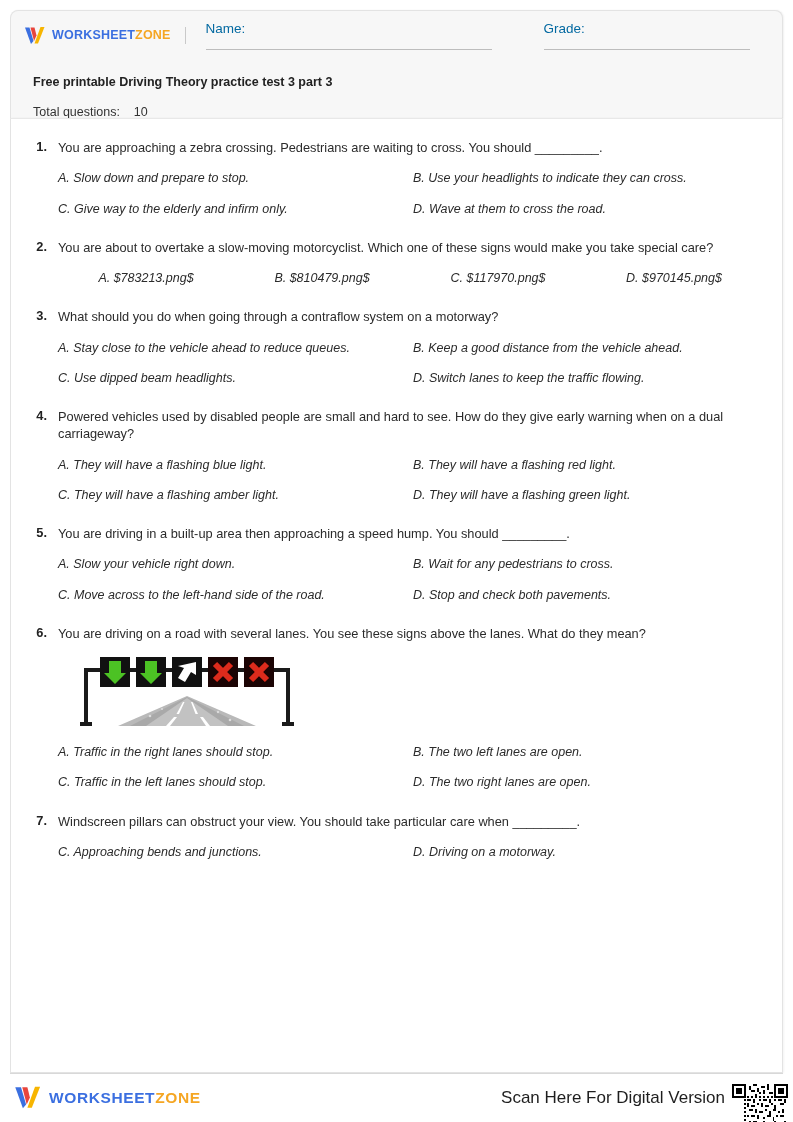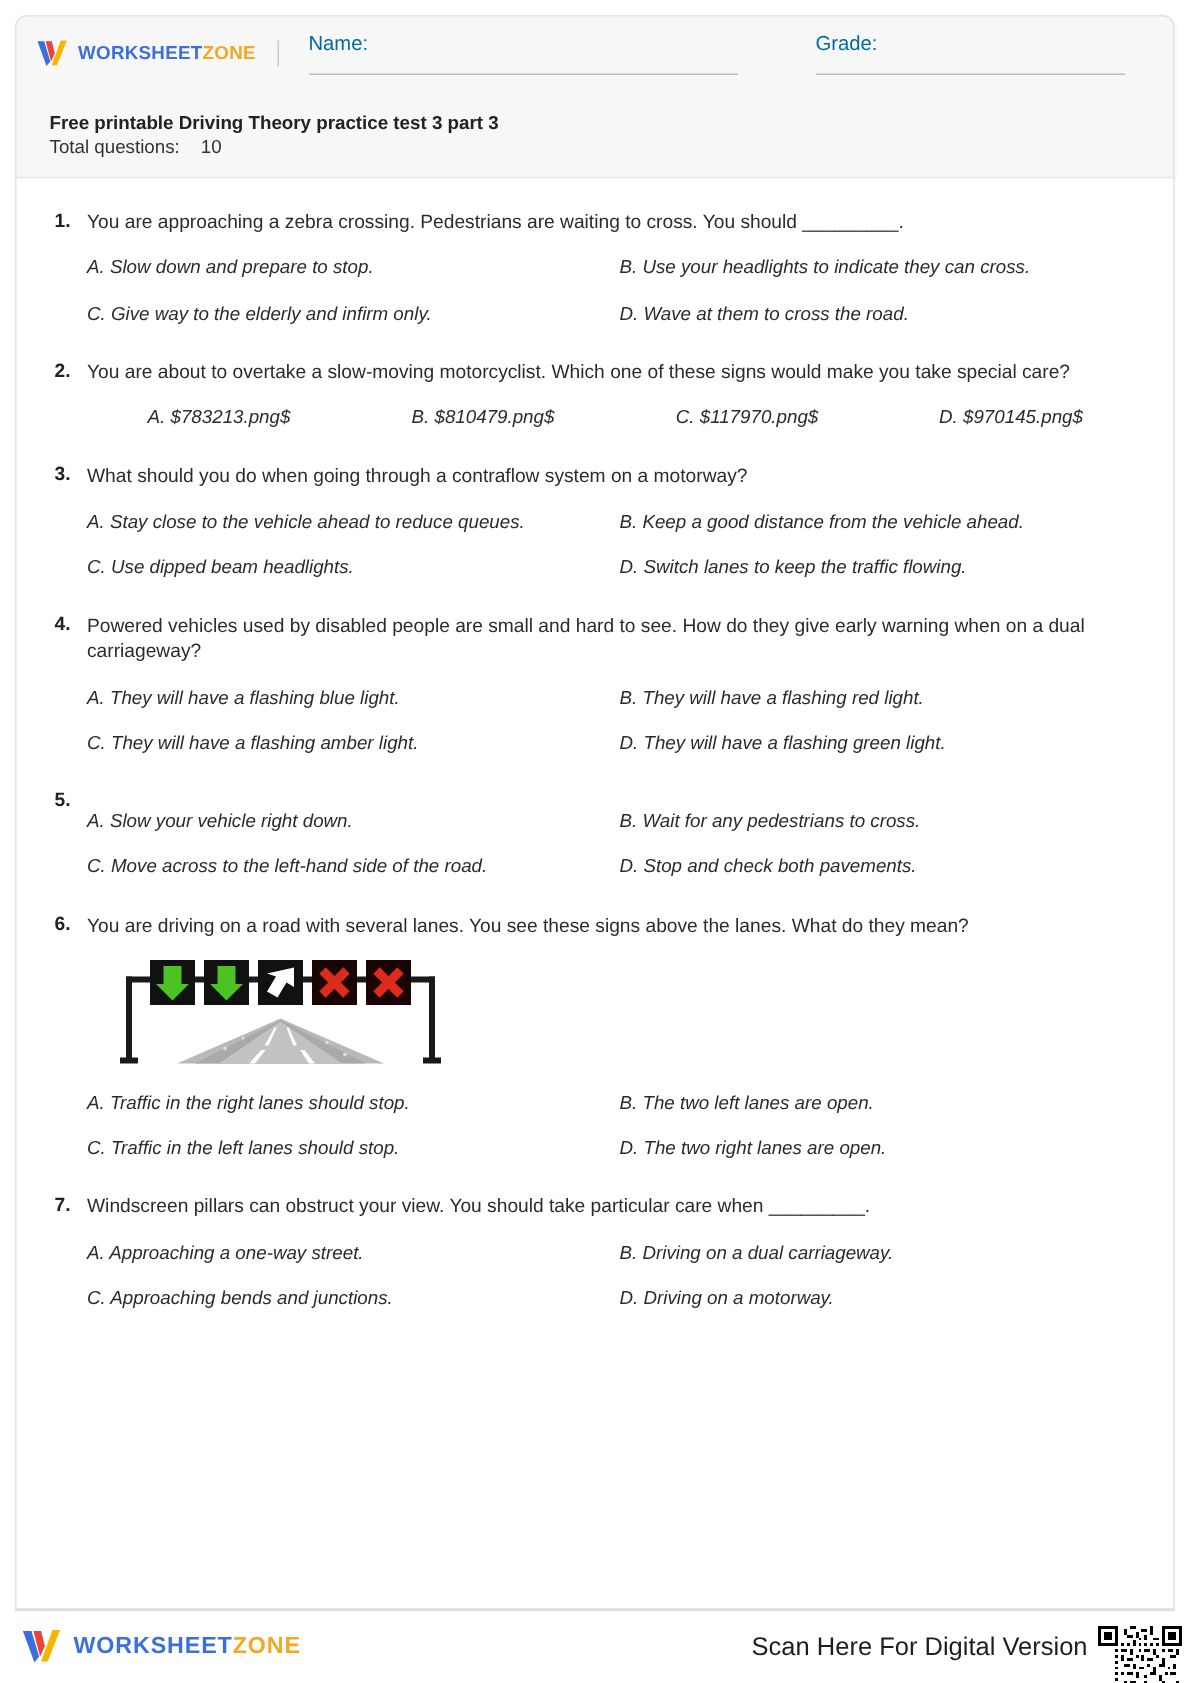--- a/index.html
+++ b/index.html
@@ -95,21 +95,21 @@
     position: absolute;
     left: 22px;
     top: 64px;
     font-size: 12.5px;
     font-weight: bold;
     color: #222;
   }
   .header-total {
     position: absolute;
     left: 22px;
-    top: 80px;
+    top: 94px;
     font-size: 12.5px;
     color: #333;
     display: flex;
   }
   .header-total .tq-value { margin-left: 14px; }
 
   
   .body-card {
     position: absolute;
     left: 10px;
@@ -330,20 +330,21 @@
               <div class="opt opt-left">C. They will have a flashing amber light.</div>
               <div class="opt opt-right">D. They will have a flashing green light.</div>
             </div>
           </div>
         </div>
       </div>
 
       <div class="question">
         <div class="q-num">5.</div>
         <div class="q-body">
+          <div class="q-text">You are driving in a built-up area then approaching a speed hump. You should _________.</div>
           <div class="options">
             <div class="opt-row">
               <div class="opt opt-left">A. Slow your vehicle right down.</div>
               <div class="opt opt-right">B. Wait for any pedestrians to cross.</div>
             </div>
             <div class="opt-row">
               <div class="opt opt-left">C. Move across to the left-hand side of the road.</div>
               <div class="opt opt-right">D. Stop and check both pavements.</div>
             </div>
           </div>
@@ -417,24 +418,20 @@
             </div>
           </div>
         </div>
       </div>
 
       <div class="question">
         <div class="q-num">7.</div>
         <div class="q-body">
           <div class="q-text">Windscreen pillars can obstruct your view. You should take particular care when _________.</div>
           <div class="options">
-            <div class="opt-row">
-              <div class="opt opt-left">A. Approaching a one-way street.</div>
-              <div class="opt opt-right">B. Driving on a dual carriageway.</div>
-            </div>
             <div class="opt-row">
               <div class="opt opt-left">C. Approaching bends and junctions.</div>
               <div class="opt opt-right">D. Driving on a motorway.</div>
             </div>
           </div>
         </div>
       </div>
 
     </div>
   </div>

